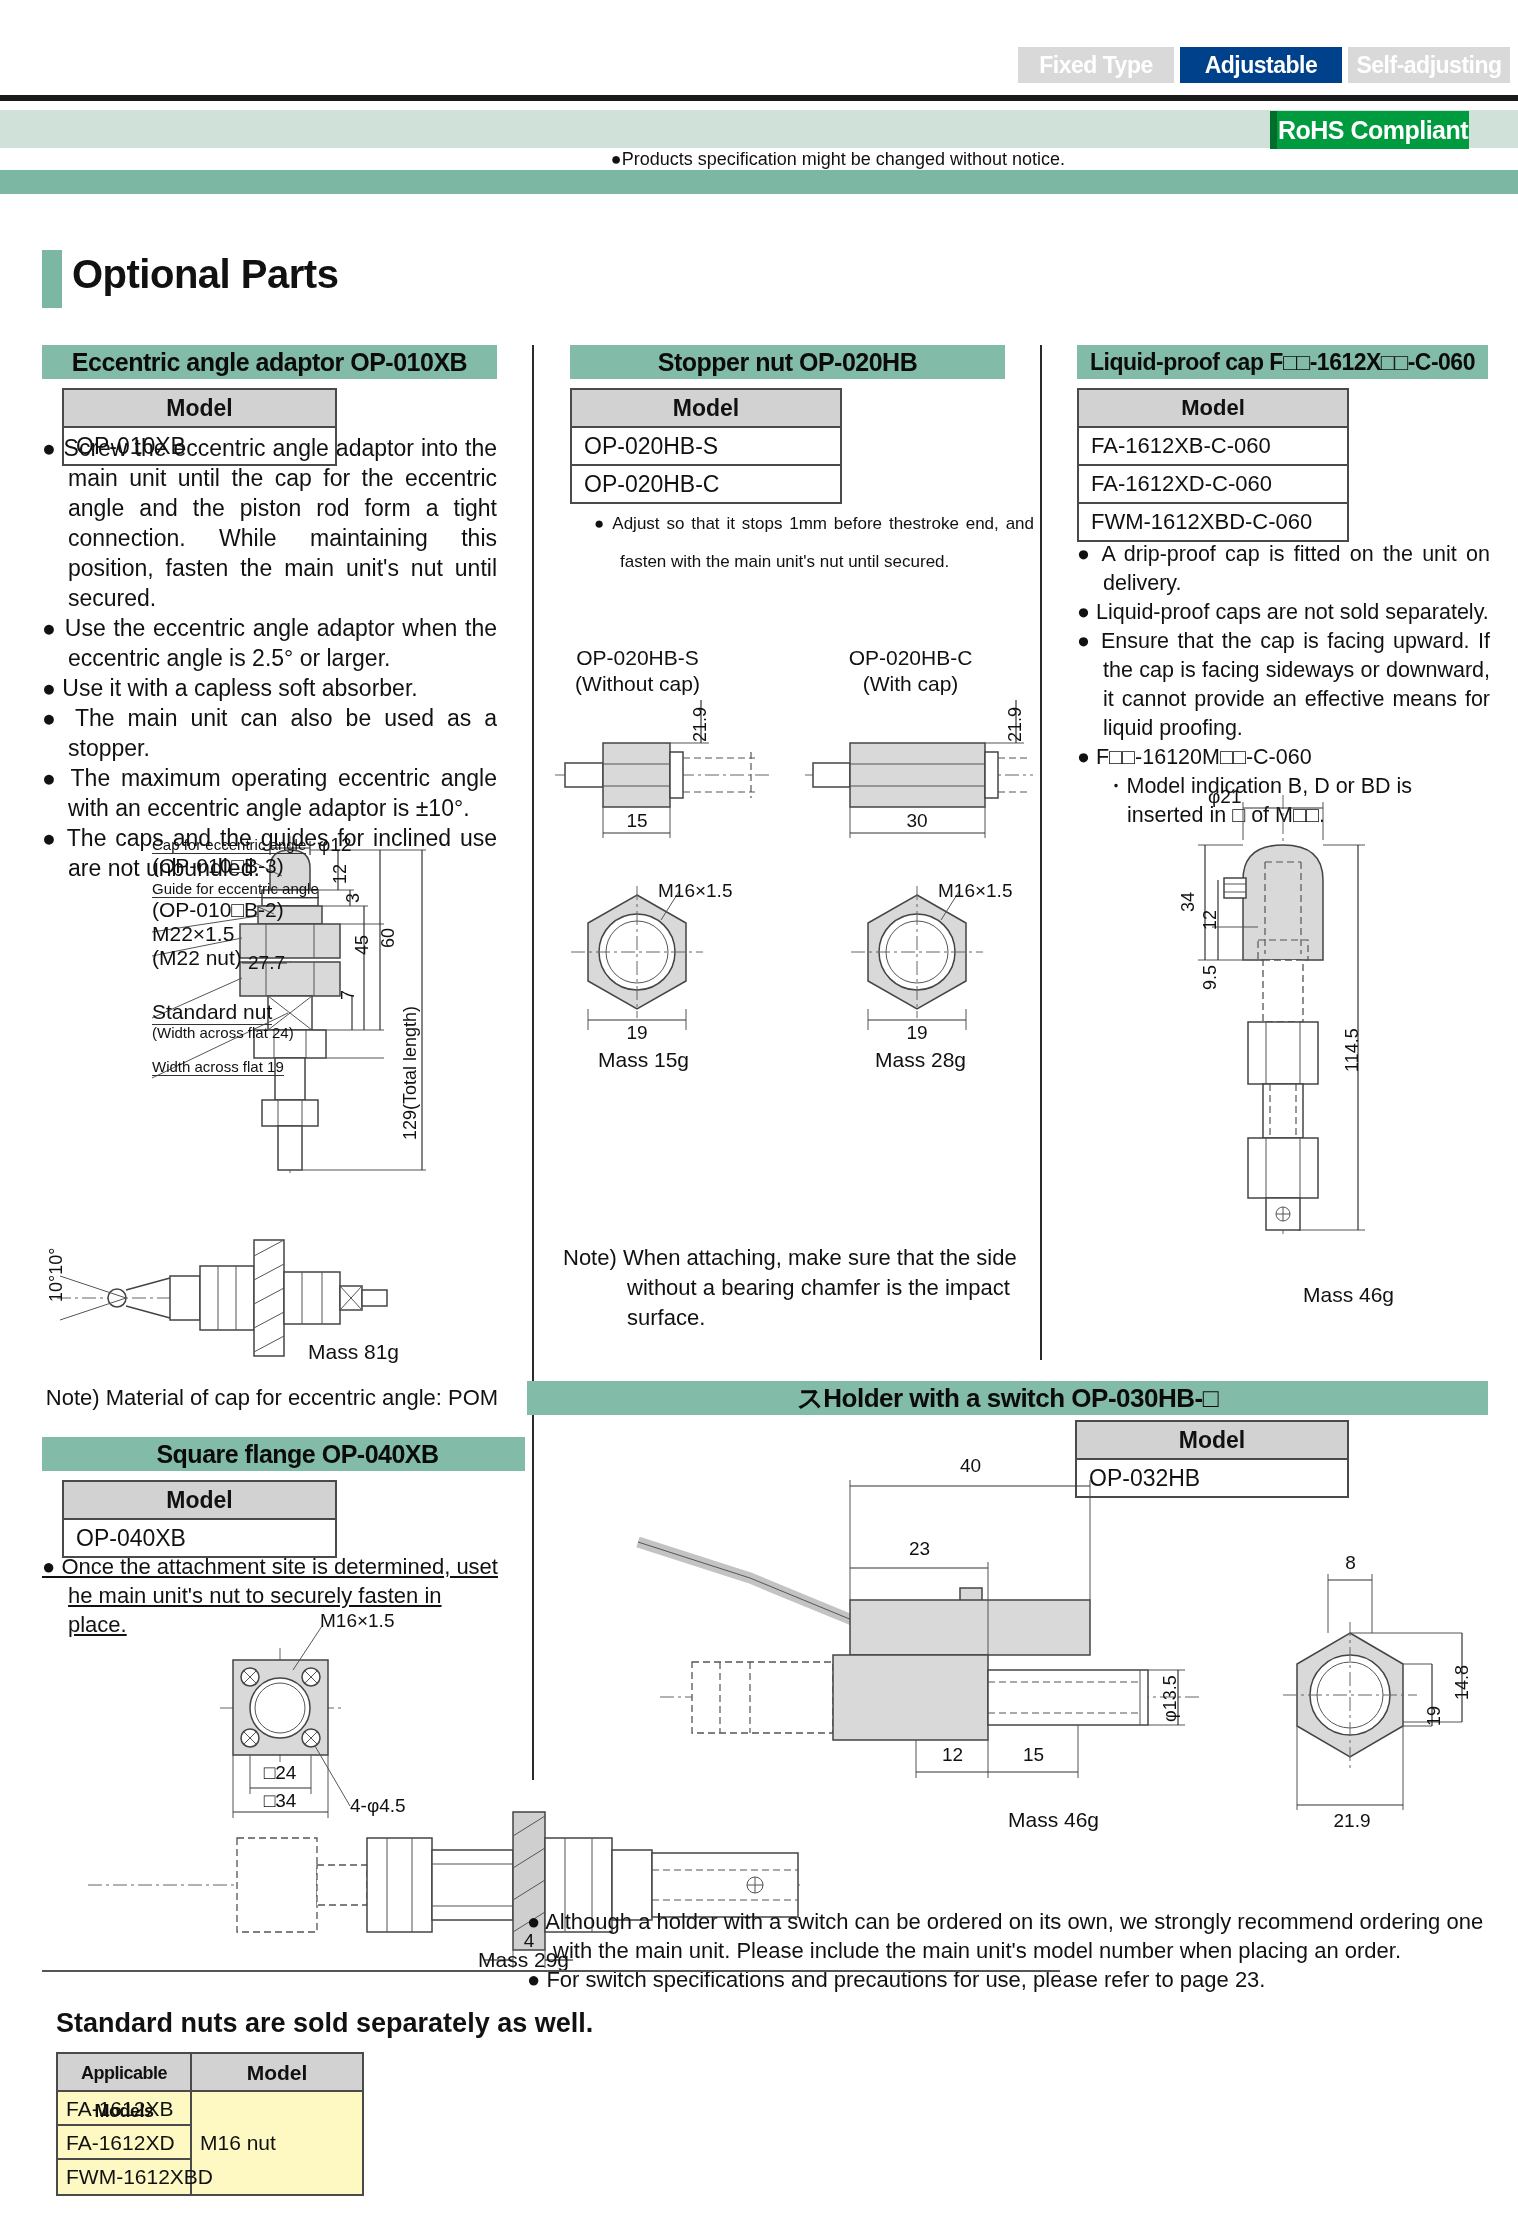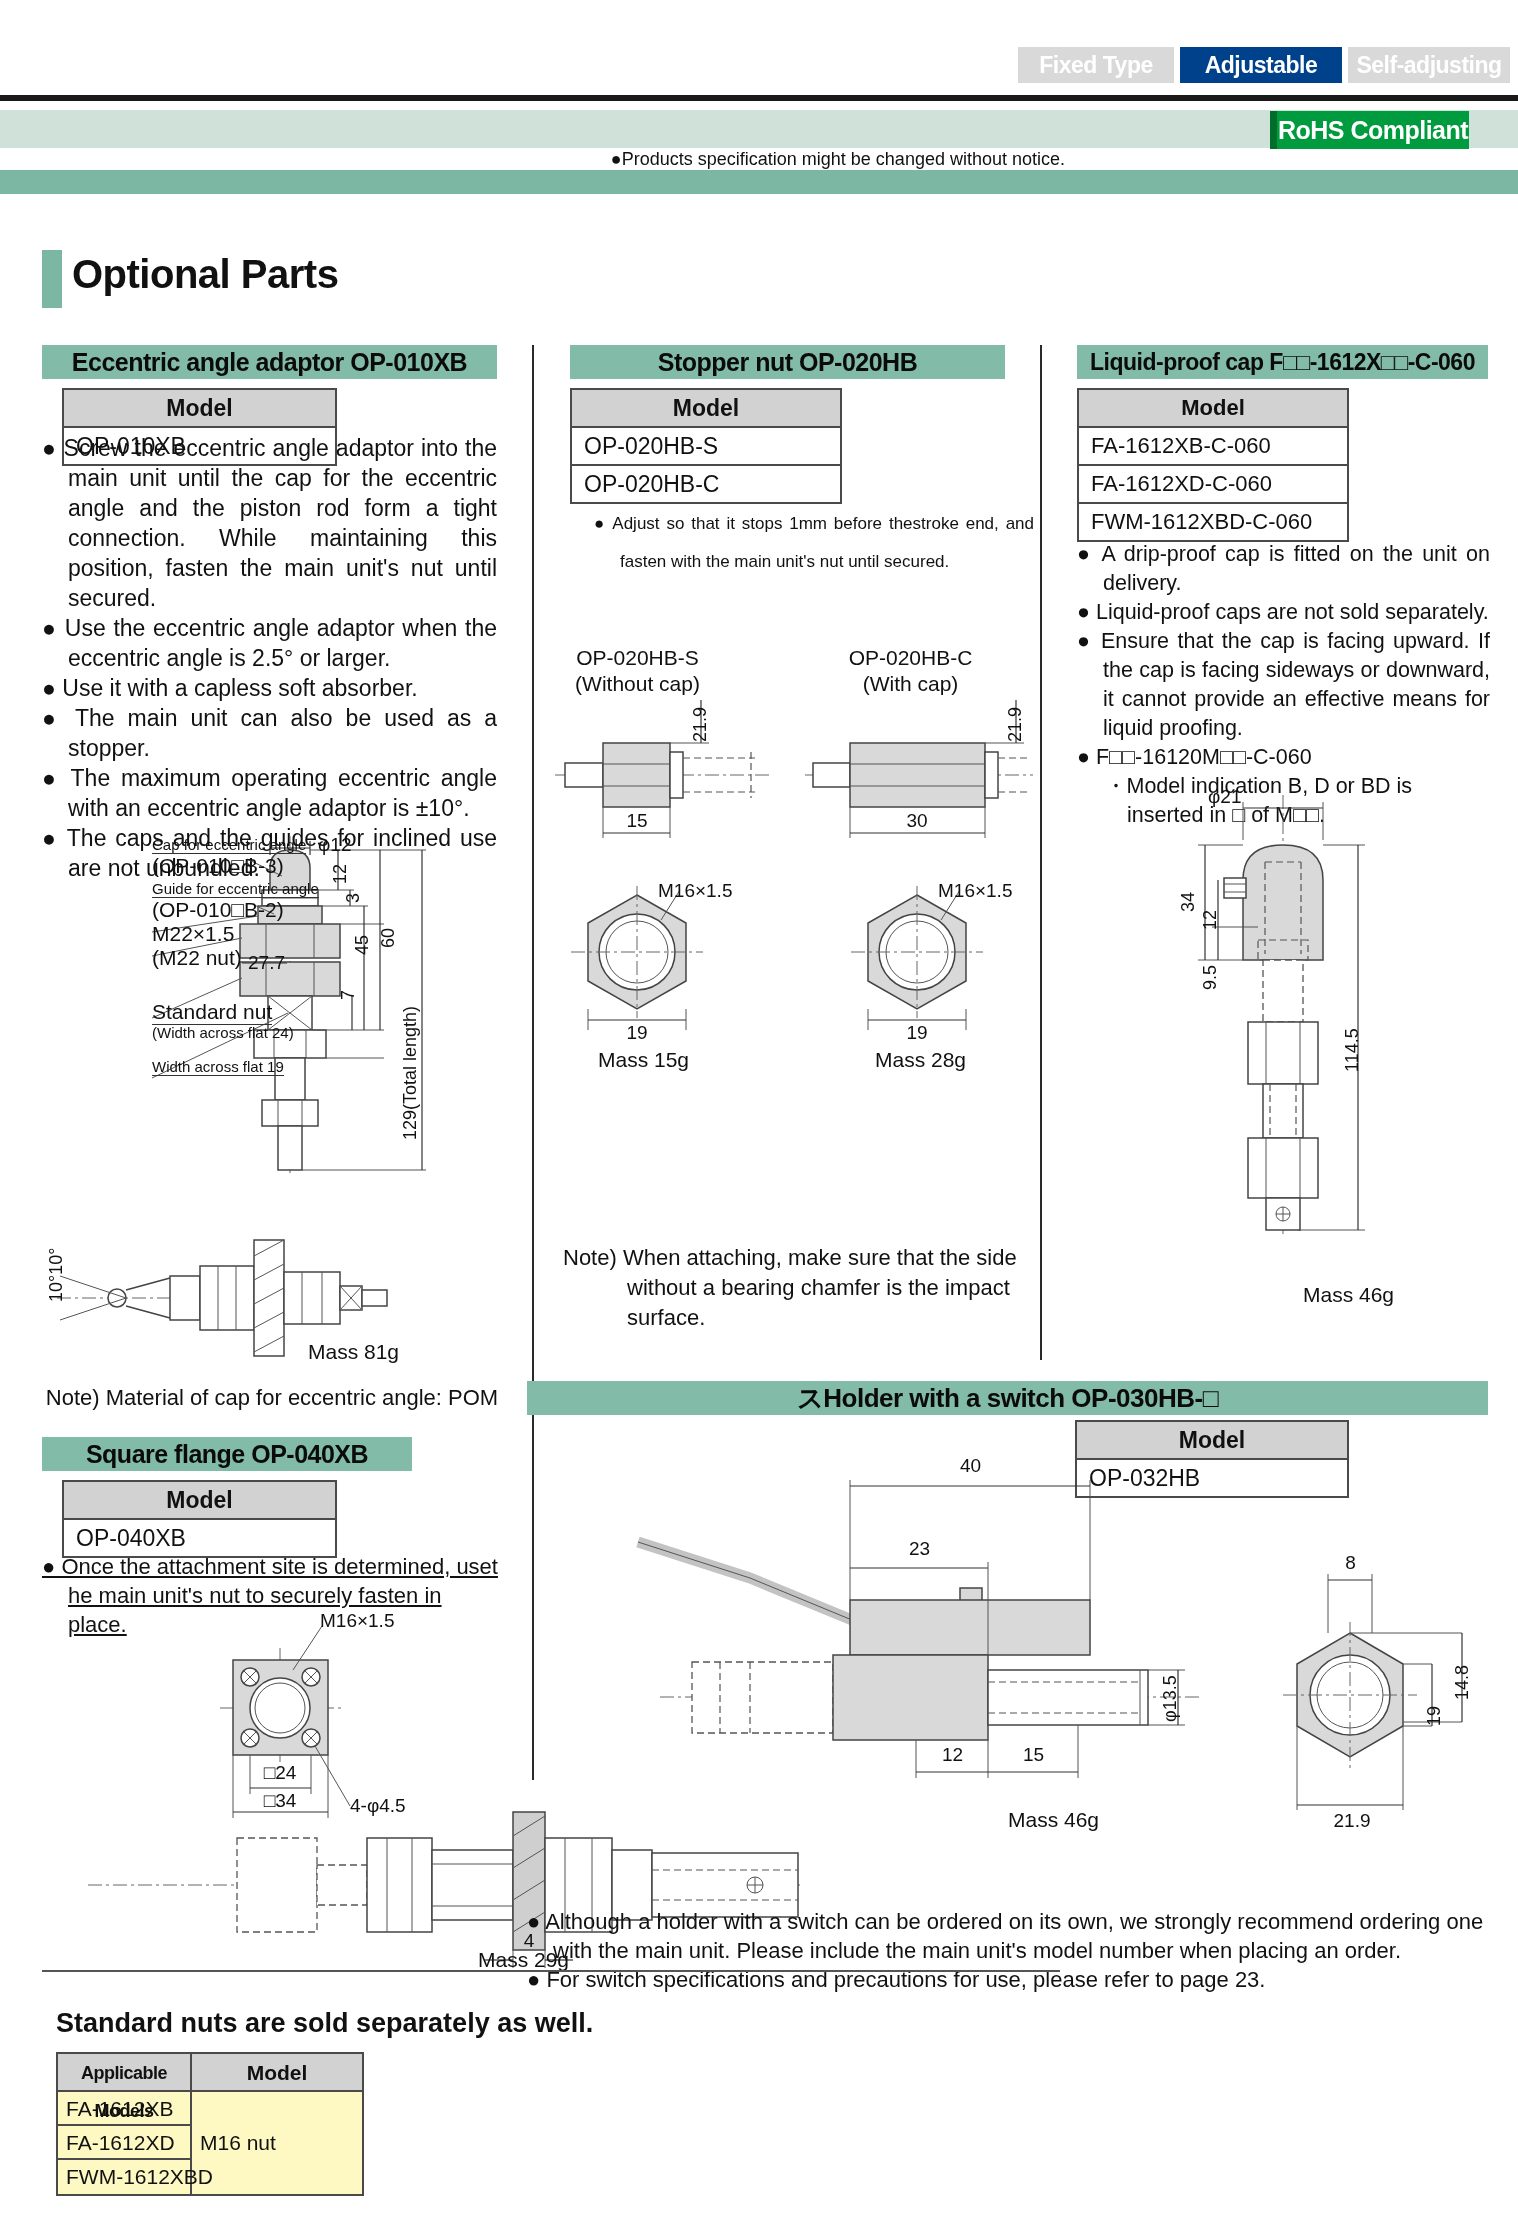--- a/index.html
+++ b/index.html
@@ -194,21 +194,21 @@
   <span class="lbl rot" style="left:330px;top:884px;">12</span>
   <span class="lbl rot" style="left:343px;top:903px;">3</span>
   <span class="lbl rot" style="left:352px;top:955px;">45</span>
   <span class="lbl rot" style="left:378px;top:948px;">60</span>
   <span class="lbl rot" style="left:338px;top:1000px;">7</span>
   <span class="lbl rot" style="left:400px;top:1140px;">129(Total length)</span>
   <span class="lbl rot" style="left:46px;top:1302px;">10°10°</span>
   <span class="mass" style="left:308px;top:1340px;">Mass 81g</span>
   <div class="note" style="left:42px;top:1383px;width:460px;text-align:center;">Note) Material of cap for eccentric angle: POM</div>
 
-  <div class="sech" style="left:42px;top:1437px;width:370px;">Square flange OP-040XB</div>
+  <div class="sech" style="left:42px;top:1437px;width:455px;padding-left:28px;">Square flange OP-040XB</div>
   <div class="mtable" style="left:62px;top:1480px;width:271px;">
     <div class="th">Model</div>
     <div>OP-040XB</div>
   </div>
   <div class="bul" style="left:42px;top:1552px;width:460px;font-size:22px;line-height:29px;text-decoration:underline;">
     <p class="preline">● Once the attachment site is determined, uset
 he main unit's nut to secur­ely fasten in place.</p>
   </div>
 
   <svg style="left:60px;top:1598px;" width="750" height="372" viewBox="0 0 750 372">

